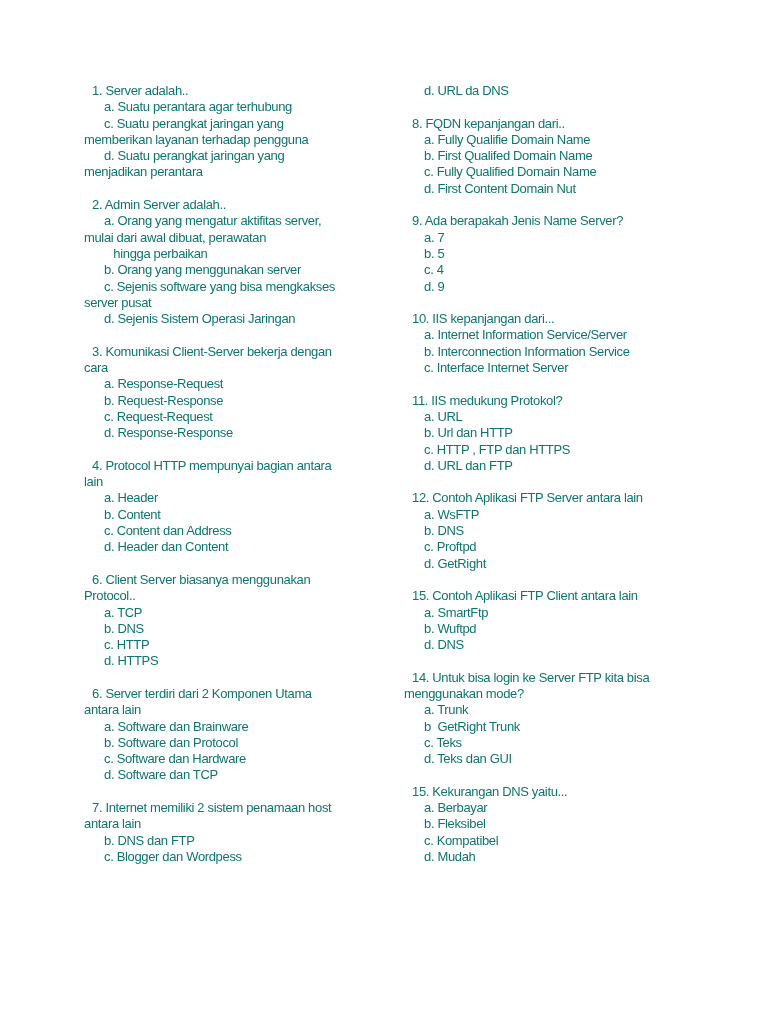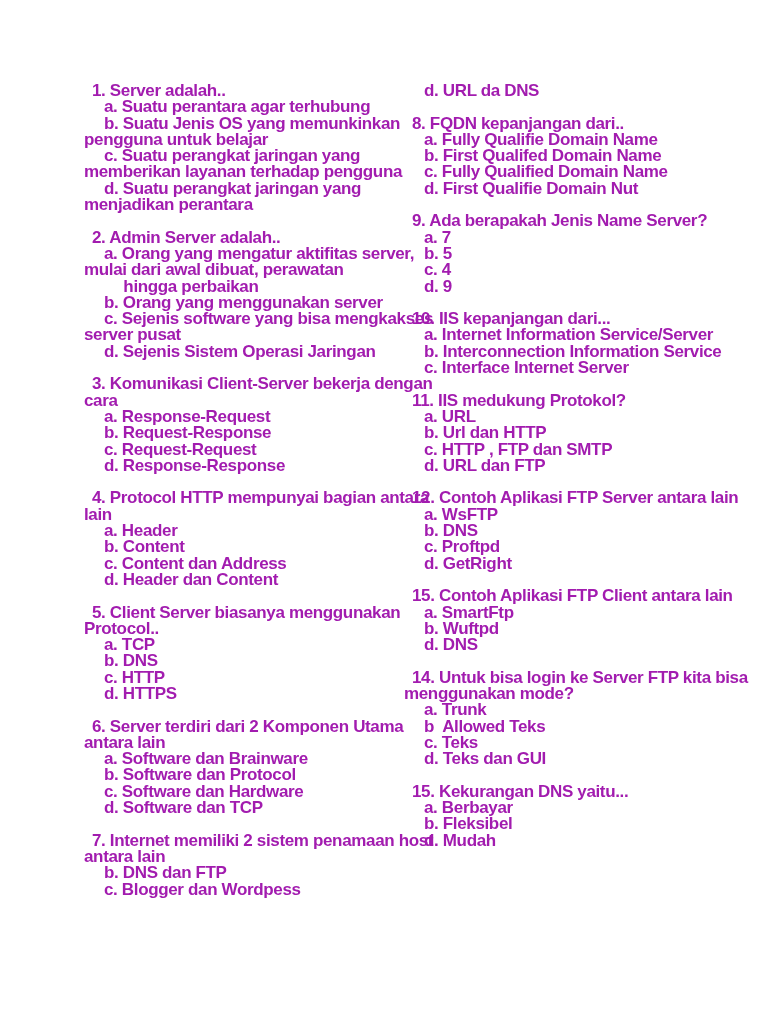--- a/index.html
+++ b/index.html
@@ -15,24 +15,24 @@
   .page {
     position: relative;
     width: 768px;
     height: 1024px;
     background: #ffffff;
     overflow: hidden;
   }
   .col {
     position: absolute;
     top: 83px;
-    font-size: 17px;
+    font-size: 13px;
     line-height: 16.3px;
-    font-weight: 700;
-    color: #a21caf;
+    font-weight: 400;
+    color: #0f766e;
     letter-spacing: -0.35px;
   }
   .col-left  { left: 84px;  width: 310px; }
   .col-right { left: 404px; width: 350px; }
   .qblock { margin-bottom: 16.3px; }
   .qtext {
     white-space: pre;
     text-indent: 8px;
   }
   .opt {
@@ -41,22 +41,20 @@
   }
 </style>
 </head>
 <body>
 
 <div class="page">
   <div class="col col-left">
       <div class="qblock">
         <div class="qtext">1. Server adalah..</div>
         <div class="opt">a. Suatu perantara agar terhubung</div>
-        <div class="opt">b. Suatu Jenis OS yang memunkinkan
-pengguna untuk belajar</div>
         <div class="opt">c. Suatu perangkat jaringan yang
 memberikan layanan terhadap pengguna</div>
         <div class="opt">d. Suatu perangkat jaringan yang
 menjadikan perantara</div>
       </div>
       <div class="qblock">
         <div class="qtext">2. Admin Server adalah..</div>
         <div class="opt">a. Orang yang mengatur aktifitas server,
 mulai dari awal dibuat, perawatan
          hingga perbaikan</div>
@@ -75,21 +73,21 @@
       </div>
       <div class="qblock">
         <div class="qtext">4. Protocol HTTP mempunyai bagian antara
 lain</div>
         <div class="opt">a. Header</div>
         <div class="opt">b. Content</div>
         <div class="opt">c. Content dan Address</div>
         <div class="opt">d. Header dan Content</div>
       </div>
       <div class="qblock">
-        <div class="qtext">5. Client Server biasanya menggunakan
+        <div class="qtext">6. Client Server biasanya menggunakan
 Protocol..</div>
         <div class="opt">a. TCP</div>
         <div class="opt">b. DNS</div>
         <div class="opt">c. HTTP</div>
         <div class="opt">d. HTTPS</div>
       </div>
       <div class="qblock">
         <div class="qtext">6. Server terdiri dari 2 Komponen Utama
 antara lain</div>
         <div class="opt">a. Software dan Brainware</div>
@@ -106,63 +104,64 @@
     </div>
   <div class="col col-right">
       <div class="qblock">
         <div class="opt">d. URL da DNS</div>
       </div>
       <div class="qblock">
         <div class="qtext">8. FQDN kepanjangan dari..</div>
         <div class="opt">a. Fully Qualifie Domain Name</div>
         <div class="opt">b. First Qualifed Domain Name</div>
         <div class="opt">c. Fully Qualified Domain Name</div>
-        <div class="opt">d. First Qualifie Domain Nut</div>
+        <div class="opt">d. First Content Domain Nut</div>
       </div>
       <div class="qblock">
         <div class="qtext">9. Ada berapakah Jenis Name Server?</div>
         <div class="opt">a. 7</div>
         <div class="opt">b. 5</div>
         <div class="opt">c. 4</div>
         <div class="opt">d. 9</div>
       </div>
       <div class="qblock">
         <div class="qtext">10. IIS kepanjangan dari...</div>
         <div class="opt">a. Internet Information Service/Server</div>
         <div class="opt">b. Interconnection Information Service</div>
         <div class="opt">c. Interface Internet Server</div>
       </div>
       <div class="qblock">
         <div class="qtext">11. IIS medukung Protokol?</div>
         <div class="opt">a. URL</div>
         <div class="opt">b. Url dan HTTP</div>
-        <div class="opt">c. HTTP , FTP dan SMTP</div>
+        <div class="opt">c. HTTP , FTP dan HTTPS</div>
         <div class="opt">d. URL dan FTP</div>
       </div>
       <div class="qblock">
         <div class="qtext">12. Contoh Aplikasi FTP Server antara lain</div>
         <div class="opt">a. WsFTP</div>
         <div class="opt">b. DNS</div>
         <div class="opt">c. Proftpd</div>
         <div class="opt">d. GetRight</div>
       </div>
       <div class="qblock">
         <div class="qtext">15. Contoh Aplikasi FTP Client antara lain</div>
         <div class="opt">a. SmartFtp</div>
         <div class="opt">b. Wuftpd</div>
         <div class="opt">d. DNS</div>
       </div>
       <div class="qblock">
         <div class="qtext">14. Untuk bisa login ke Server FTP kita bisa
 menggunakan mode?</div>
         <div class="opt">a. Trunk</div>
-        <div class="opt">b  Allowed Teks</div>
+        <div class="opt">b  GetRight Trunk</div>
         <div class="opt">c. Teks</div>
         <div class="opt">d. Teks dan GUI</div>
       </div>
       <div class="qblock">
         <div class="qtext">15. Kekurangan DNS yaitu...</div>
         <div class="opt">a. Berbayar</div>
         <div class="opt">b. Fleksibel</div>
+        <div class="opt">c. Kompatibel</div>
         <div class="opt">d. Mudah</div>
       </div>
     </div>
 </div>
 
 </body></html>

